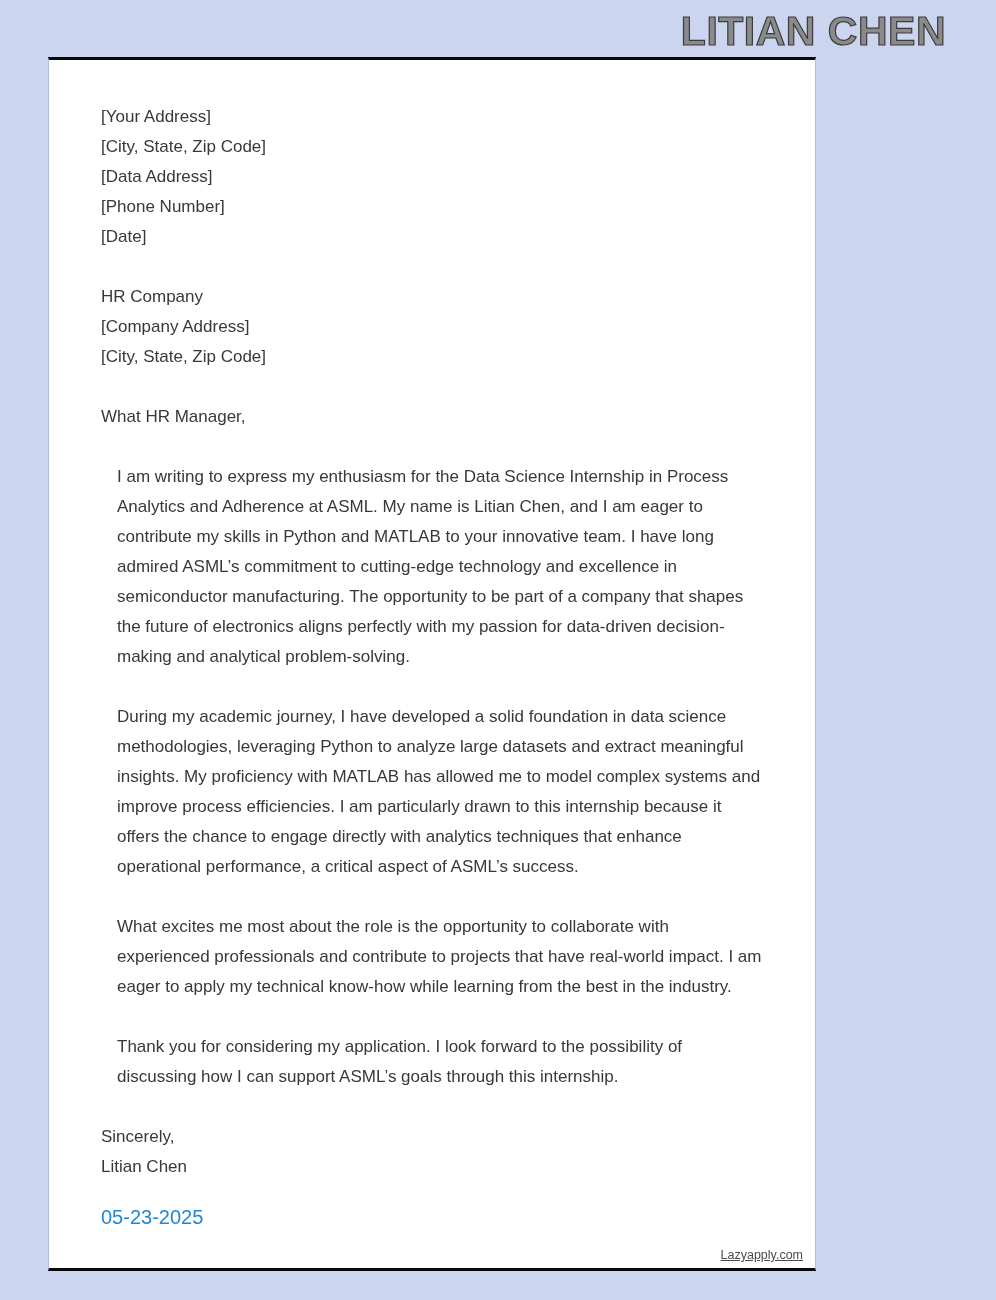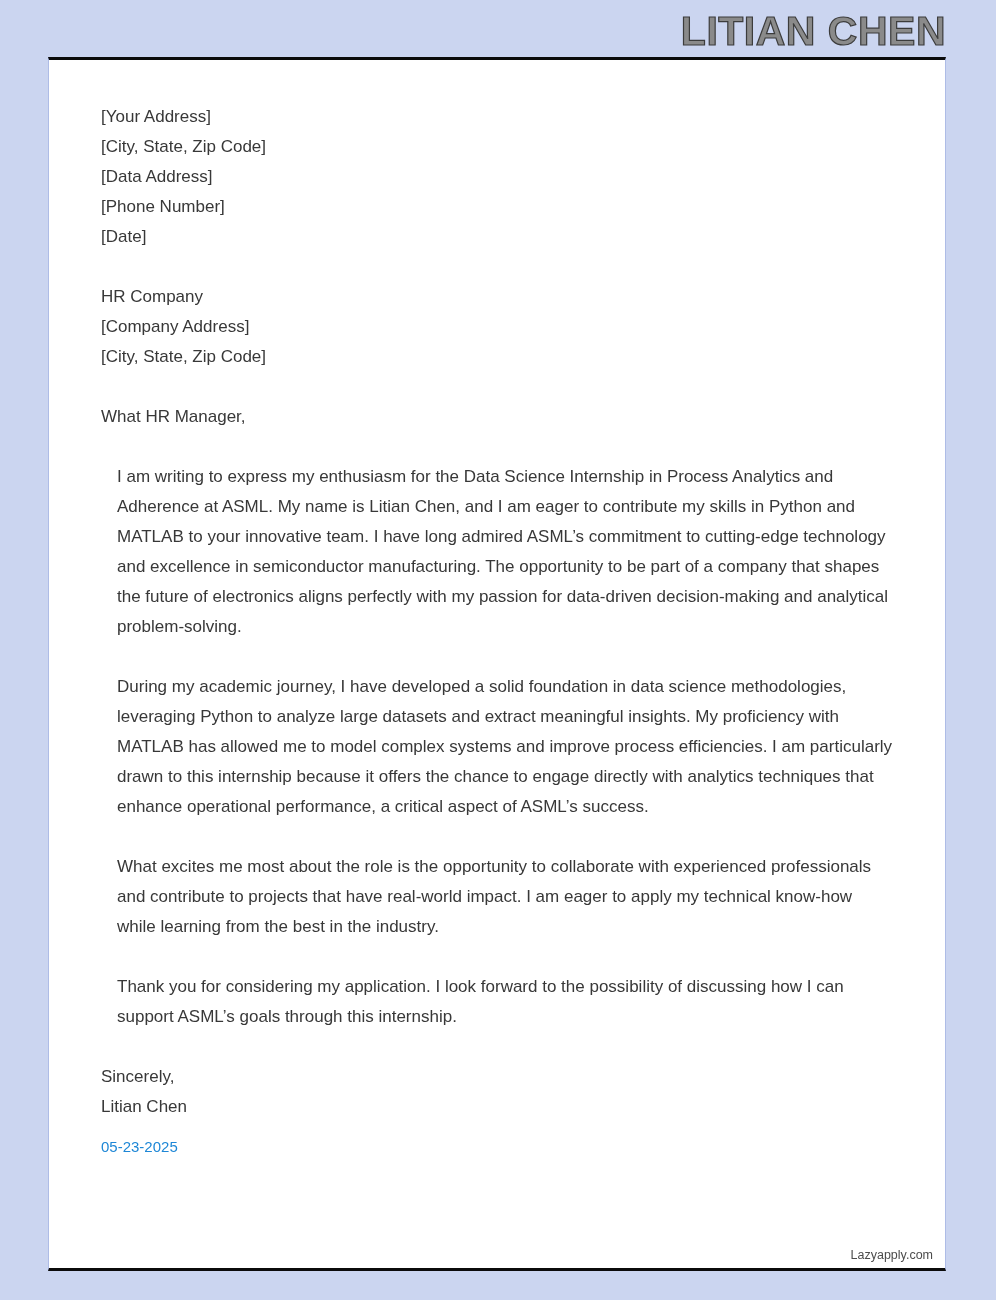--- a/index.html
+++ b/index.html
@@ -22,21 +22,21 @@
     font-weight: 700;
     letter-spacing: 0.5px;
     color: #8a8a8a;
     -webkit-text-stroke: 1.2px #3c3c3c;
     white-space: nowrap;
   }
   .page {
     position: absolute;
     left: 48px;
     top: 57px;
-    width: 898px;
+    width: 768px;
     height: 1214px;
     box-sizing: border-box;
     background: #ffffff;
     border-top: 3px solid #0b0b0b;
     border-bottom: 3px solid #0b0b0b;
     border-left: 1px solid #aebce6;
     border-right: 1px solid #aebce6;
     padding: 42px 52px 0 52px;
   }
   .letter {
@@ -45,32 +45,33 @@
     color: #383838;
   }
   .block {
     margin: 0 0 30px 0;
     padding: 0;
   }
   p.block {
     margin: 0 0 30px 16px;
   }
   .date {
-    margin-top: 10px;
-    font-size: 15px;
+    margin-top: 20px;
+    font-size: 20px;
     line-height: 30px;
     color: #1e87d6;
     font-weight: 400;
   }
   .footer {
     position: absolute;
     right: 12px;
     bottom: 6px;
     font-size: 12.5px;
     color: #4c4c4c;
+    text-decoration: underline;
   }
 </style>
 </head>
 <body>
 
 <div class="header-name">LITIAN CHEN</div>
 
 <div class="page">
   <div class="letter">
 

